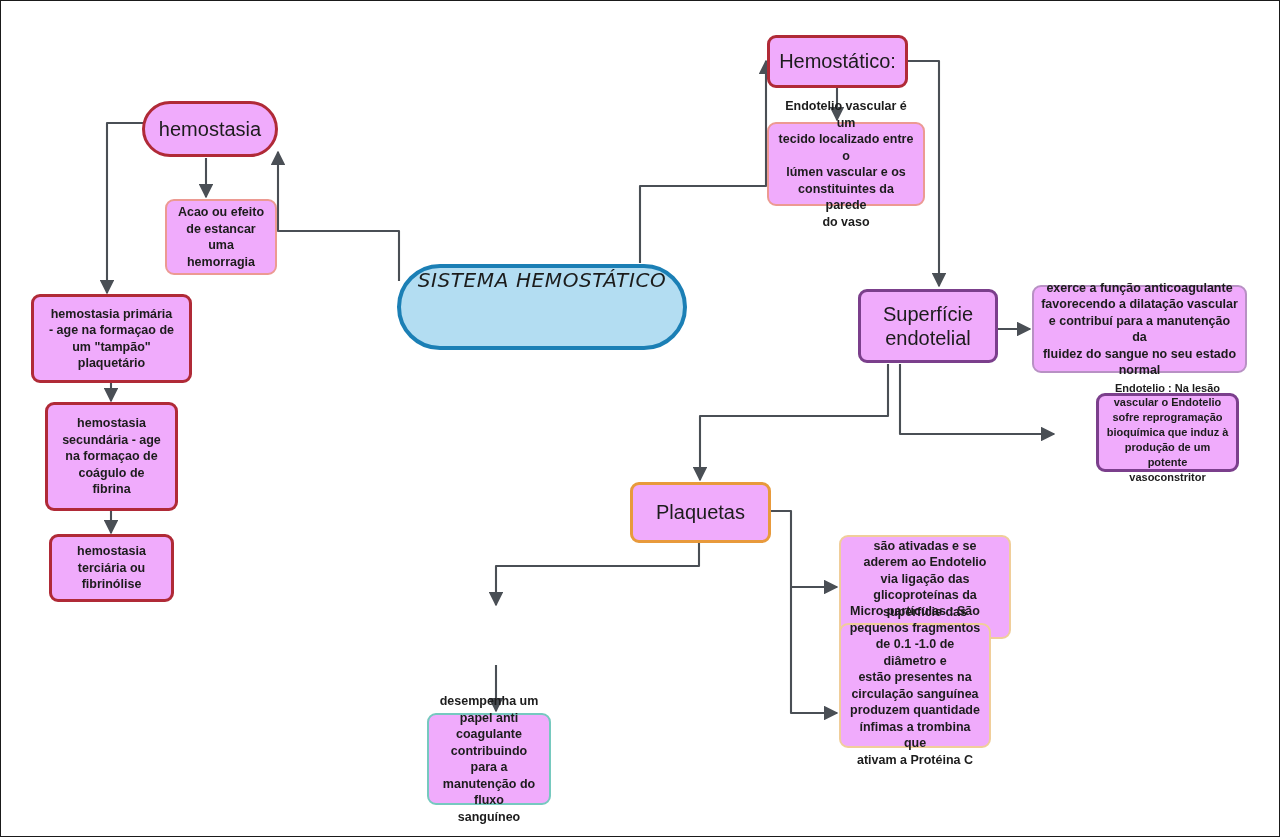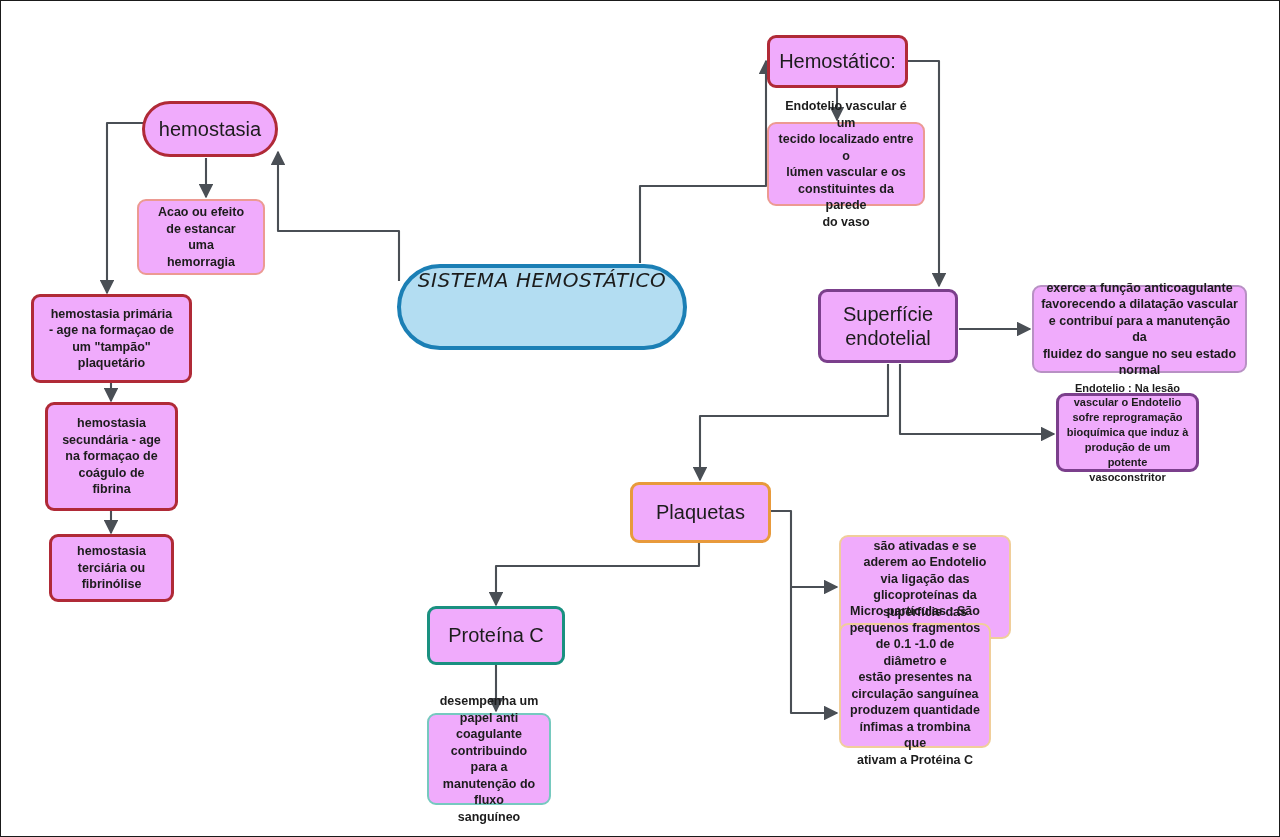--- a/index.html
+++ b/index.html
@@ -63,21 +63,21 @@
     font-weight: bold;
     color: #1c1c1c;
     line-height: 1.35;
     padding: 6px 7px;
   }
 
   
   .crimson       { border: 3px solid #b02a37; border-radius: 9px; }
   .crimson-pill  { border: 3.5px solid #b02a37; border-radius: 40px; }
   .salmon        { border: 2px solid #ec9a92; border-radius: 9px; }
-  .purple        { border: 3px solid #7b3f8c; border-radius: 9px; }
+  .purple        { border: 3px solid #7b3f8c; border-radius: 9px; margin-left: 40px; }
   .purple-light  { border: 2px solid #b891c4; border-radius: 9px; }
   .orange        { border: 3px solid #e89a3c; border-radius: 9px; justify-content: flex-end; }
   .orange-light  { border: 2px solid #f0ce9a; border-radius: 9px; }
   .teal          { border: 3px solid #1a9080; border-radius: 9px; }
   .teal-light    { border: 2px solid #76c9bf; border-radius: 9px; }
 
   
   .center-node {
     position: absolute;
     box-sizing: border-box;
@@ -143,21 +143,21 @@
   </svg>
 
   <div class="center-node" style="left:396px; top:263px; width:290px; height:86px;">
     <span class="txt">SISTEMA HEMOSTÁTICO</span>
   </div>
 
   <div class="node main crimson-pill" style="left:141px; top:100px; width:136px; height:56px;">
     <span class="txt">hemostasia</span>
   </div>
 
-  <div class="node leaf salmon" style="left:136px; top:198px; width:128px; height:76px;">
+  <div class="node leaf salmon" style="left:164px; top:198px; width:112px; height:76px;">
     <span class="txt">Acao ou efeito
 de estancar
 uma
 hemorragia</span>
   </div>
 
   <div class="node leaf crimson" style="left:30px; top:293px; width:161px; height:89px;">
     <span class="txt">hemostasia primária
 - age na formaçao de
 um "tampão"
@@ -229,23 +229,20 @@
     <span class="txt">Micro partículas : São
 pequenos fragmentos
 de 0.1 -1.0 de diâmetro e
 estão presentes na
 circulação sanguínea
 produzem quantidade
 ínfimas a trombina que
 ativam a Protéina C</span>
   </div>
 
-  <div class="node main teal" style="left:426px; top:605px; width:138px; height:59px;">
-    <span class="txt">Proteína C</span>
-  </div>
 
   <div class="node leaf teal-light" style="left:426px; top:712px; width:124px; height:92px;">
     <span class="txt">desempenha um
 papel anti coagulante
 contribuindo para a
 manutenção do fluxo
 sanguíneo</span>
   </div>
 
 </div>

